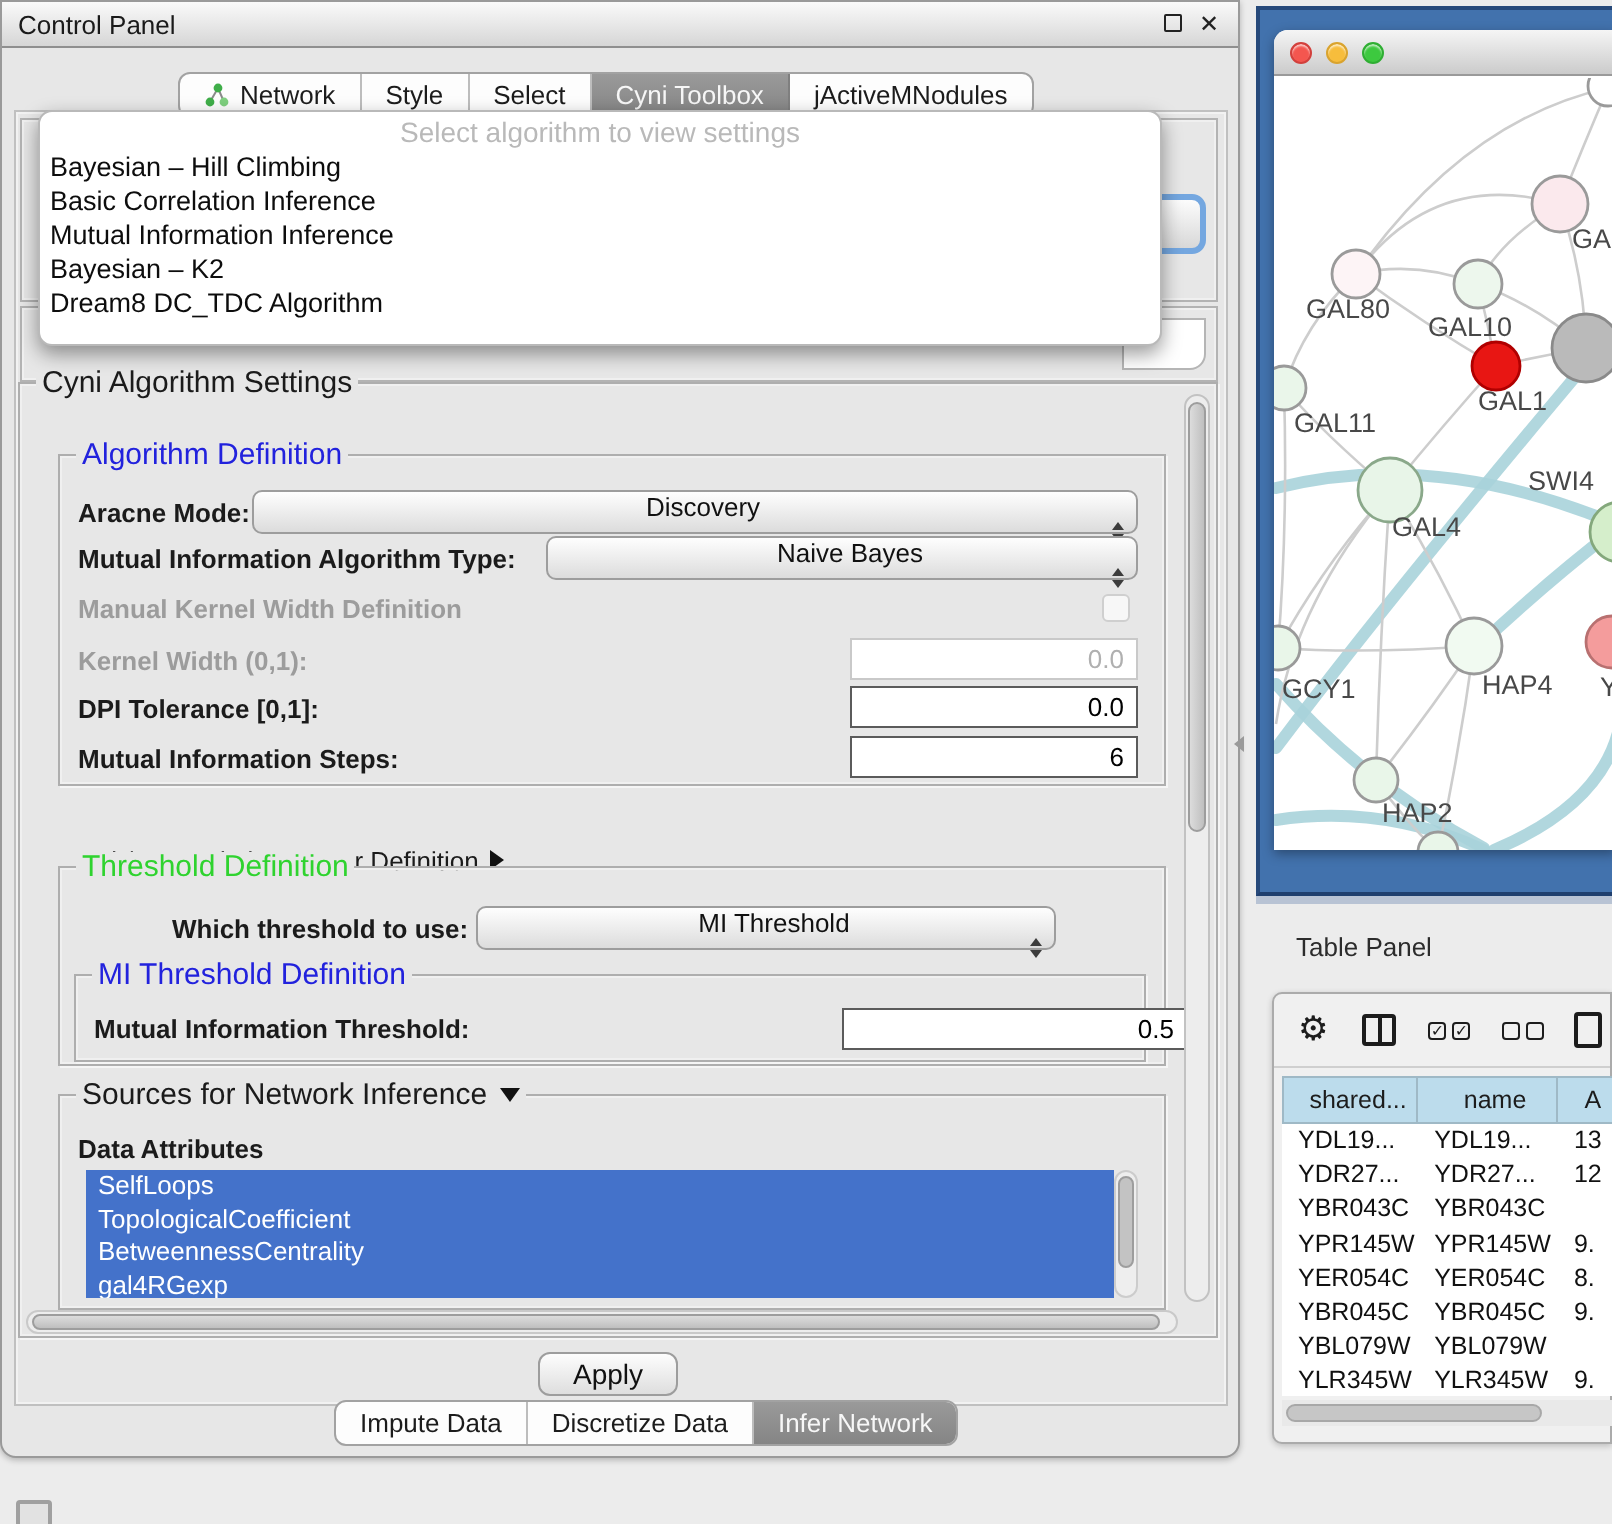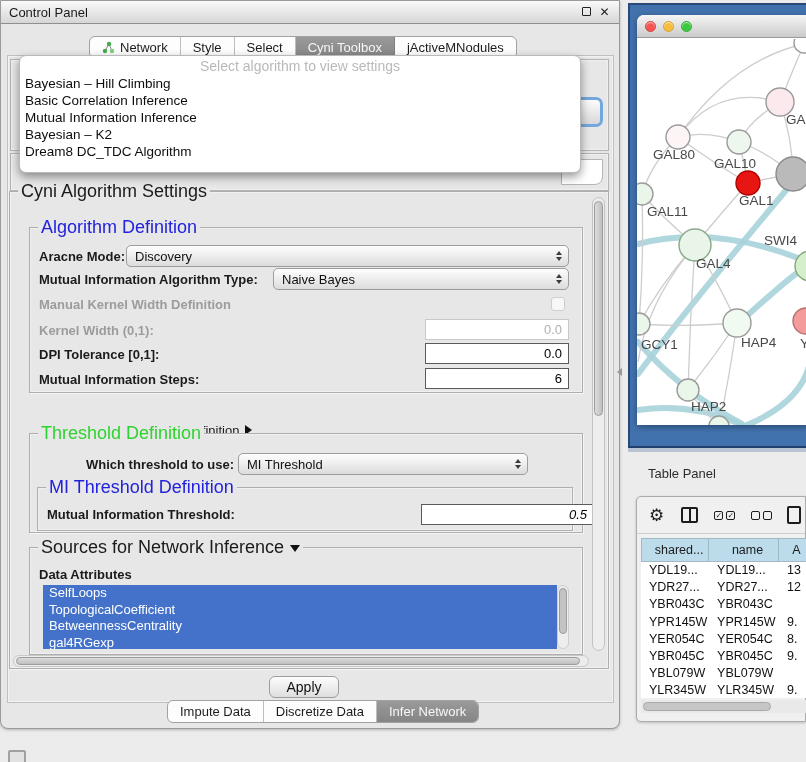--- a/index.html
+++ b/index.html
@@ -48,35 +48,35 @@
   #popup { left:18px; top:54px; width:562px; height:118px; background:#fff;
         border:1px solid #b9b9b9; border-radius:7px;
         box-shadow:0 4px 10px rgba(0,0,0,.4); z-index:50; overflow:hidden; }
   #popup-prompt { text-align:center; color:#b9b9b9; font-size:14px; padding-top:2px; height:19px;}
   .popup-item { font-size:13.5px; color:#0d0d0d; padding:1px 0 1px 5px; line-height:15px; }
   .popup-item.sel { font-weight:bold; }
 
   
   .group { border:1px solid #aeaeae; box-shadow:inset 0 0 0 1px #f0f0f0, 1px 1px 0 #f5f5f5; }
   .gtitle { position:absolute; top:-8px; left:8px; background:#e7e7e7; padding:0 3px;
-        font-size:18px; line-height:15px; }
+        font-size:15px; line-height:15px; }
   #grp-cyni   { left:8px;  top:190px; width:600px; height:478px; }
   #grp-alg    { left:28px; top:226px; width:554px; height:166px; }
   #grp-thr    { left:28px; top:432px; width:554px; height:100px; }
   #grp-mithr  { left:36px; top:486px; width:536px; height:44px;  }
   #grp-src    { left:28px; top:546px; width:554px; height:108px; }
   .t-black { color:#1b1b1b; } .t-blue { color:#2222dd; } .t-green { color:#2fd32f; }
 
   .lbl { font-size:13px; font-weight:bold; color:#1b1b1b; white-space:nowrap; }
   .lbl.dis { color:#9c9c9c; }
 
   
   .combo { background:linear-gradient(#fefefe,#dcdcdc); border:1px solid #9d9d9d;
         border-radius:5px; display:flex; align-items:center; font-size:13px; color:#111;
-        padding-left:8px; height:22px; }
+        padding-left:8px; height:22px;flex-direction:column; }
   .combo .stepper { margin-left:auto; margin-right:6px; display:flex; flex-direction:column; gap:2px; }
   .tri-up    { width:0;height:0;border-left:3.5px solid transparent;border-right:3.5px solid transparent;border-bottom:4px solid #3c3c3c; }
   .tri-down  { width:0;height:0;border-left:3.5px solid transparent;border-right:3.5px solid transparent;border-top:4px solid #3c3c3c; }
   .tri-right { width:0;height:0;border-top:5px solid transparent;border-bottom:5px solid transparent;border-left:7px solid #111; display:inline-block; margin-left:6px;}
   .tri-dn-b  { width:0;height:0;border-left:5.5px solid transparent;border-right:5.5px solid transparent;border-top:7px solid #111; display:inline-block; margin-left:6px; vertical-align:1px;}
 
   
   .field { background:#fff; font-size:13px; text-align:right; padding:2px 6px 0 0; }
   .field.en  { border:1px solid #5b5b5b; color:#000; }
   .field.dis { border:1px solid #c9c9c9; color:#b0b0b0; }
@@ -246,21 +246,21 @@
       <span>MI Threshold</span>
       <span class="stepper">
           <i class="tri-up"></i>
           <i class="tri-down"></i>
         </span>
     </div>
     <div class="abs group" id="grp-mithr">
       <span class="gtitle t-blue">MI Threshold Definition</span>
     </div>
     <div class="abs lbl" style="left:46px;top:506px;">Mutual Information Threshold:</div>
-    <div class="abs field en" style="left:420px;top:503px;width:173px;height:21px;font-style:italic;">0.5</div>
+    <div class="abs field en" style="left:420px;top:503px;width:173px;height:21px;">0.5</div>
 
     <div class="abs group" id="grp-src">
       <span class="gtitle t-black"><span>Sources for Network Inference</span><i class="tri-dn-b"></i></span>
     </div>
     <div class="abs lbl" style="left:38px;top:566px;">Data Attributes</div>
     <div class="abs" id="src-list">
         <div class="src-item">SelfLoops</div>
         <div class="src-item">TopologicalCoefficient</div>
         <div class="src-item">BetweennessCentrality</div>
         <div class="src-item">gal4RGexp</div>

